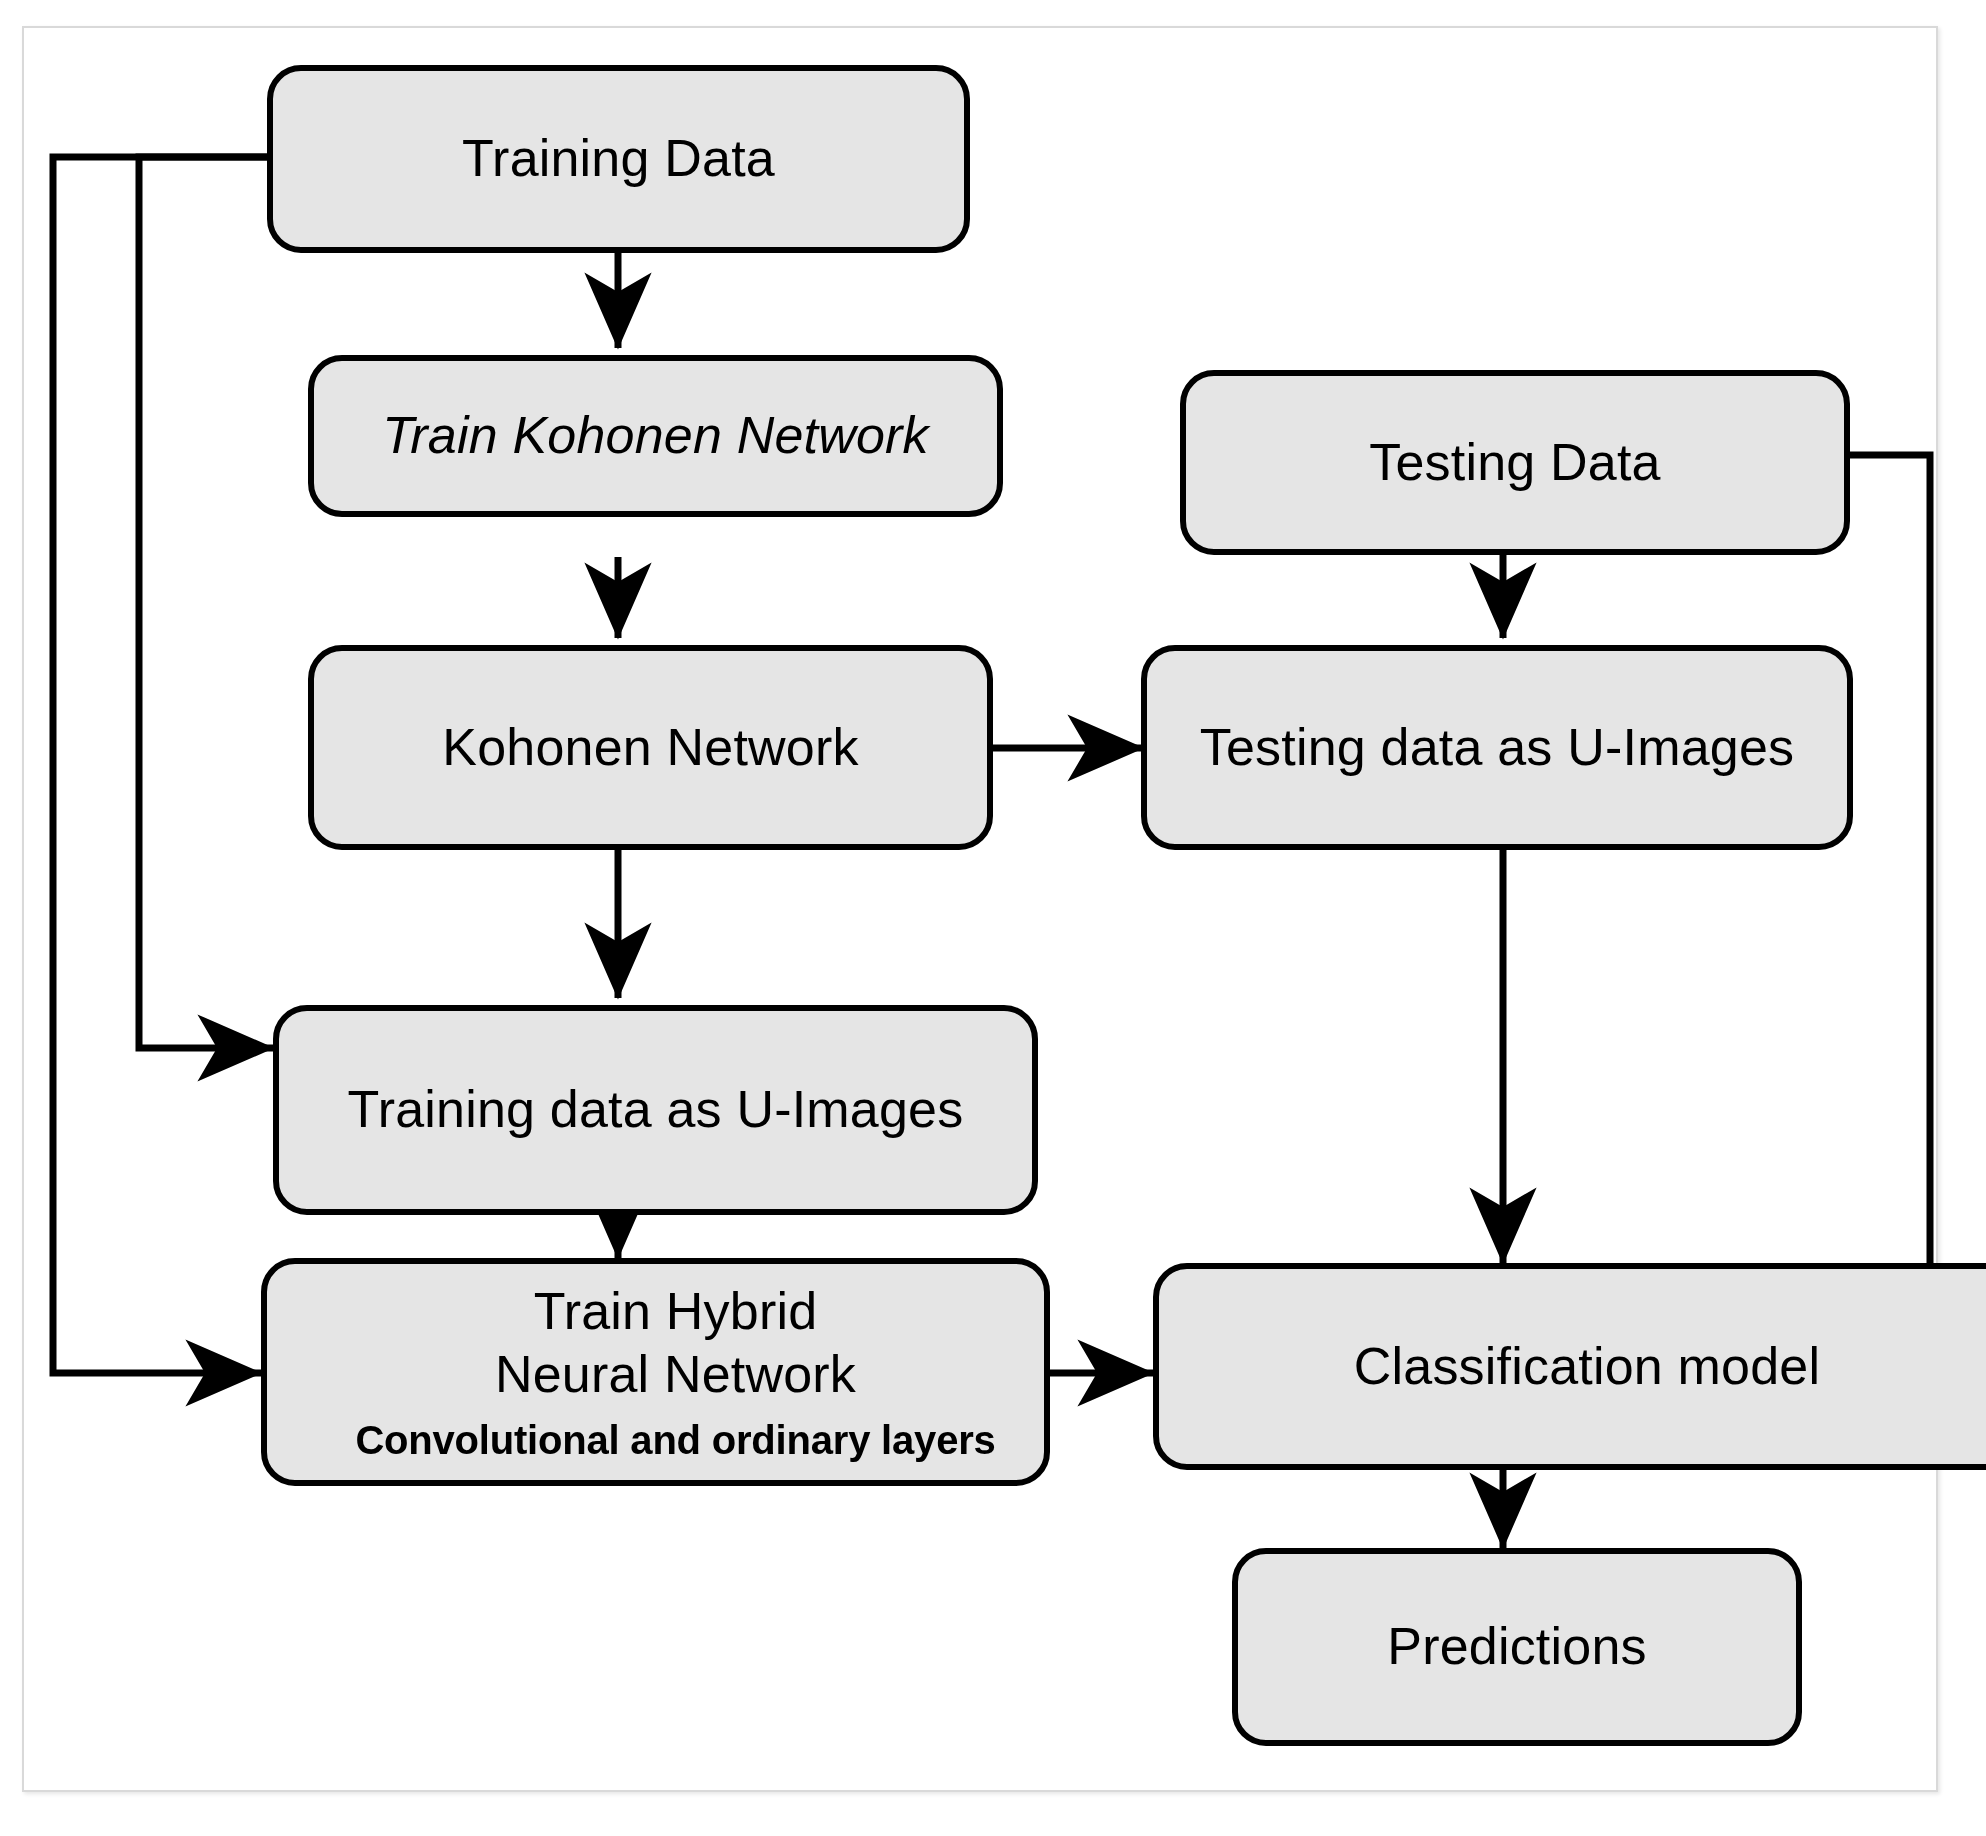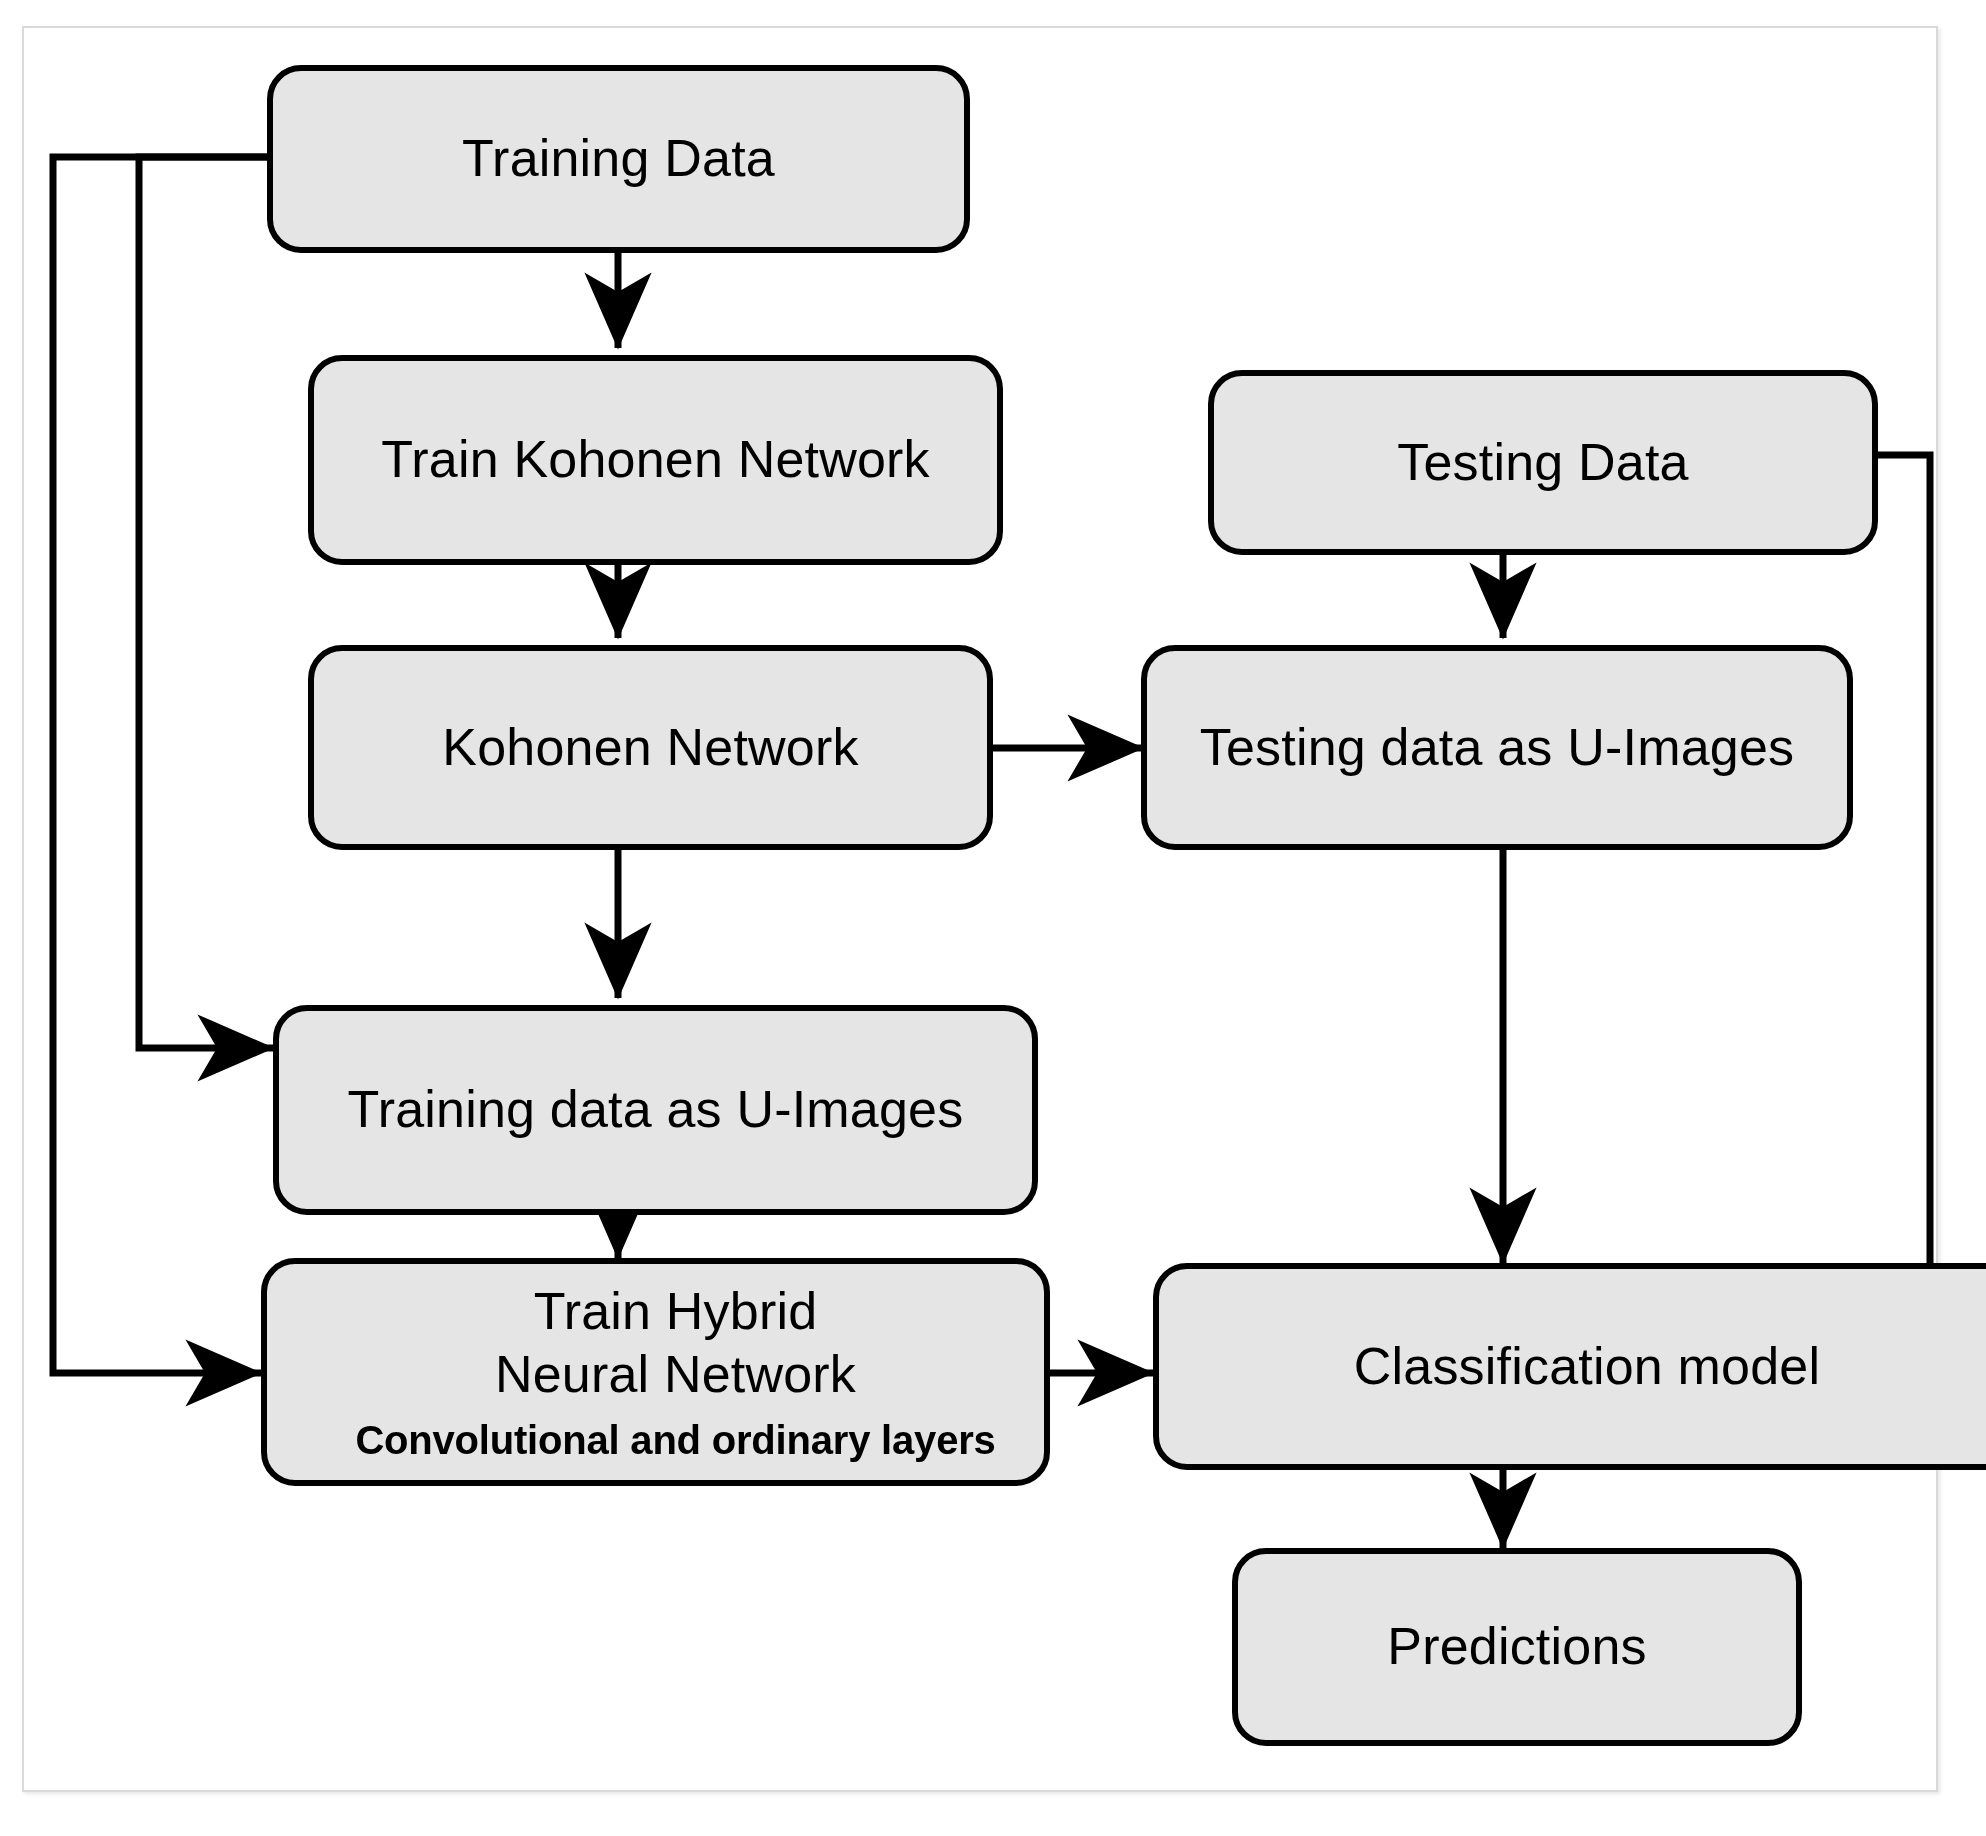--- a/index.html
+++ b/index.html
@@ -98,39 +98,39 @@
       <path d="M 1850 455 L 1930 455 L 1930 1373 L 1874 1373" marker-end="url(#ah)"></path>
 
       <path d="M 1503 1470 L 1503 1548" marker-end="url(#ah)"></path>
     </g>
   </svg>
 
   <div class="node" style="left:267px;top:65px;width:703px;height:188px;">
     <span class="label">Training Data</span>
   </div>
 
-  <div class="node" style="left:308px;top:355px;width:695px;height:210px;">
+  <div class="node" style="left:308px;top:355px;width:695px;height:162px;font-style:italic;">
     <span class="label">Train Kohonen Network</span>
   </div>
 
   <div class="node" style="left:308px;top:645px;width:685px;height:205px;">
     <span class="label">Kohonen Network</span>
   </div>
 
   <div class="node" style="left:273px;top:1005px;width:765px;height:210px;">
     <span class="label">Training data as U-Images</span>
   </div>
 
   <div class="node multi" style="left:261px;top:1258px;width:789px;height:228px;padding-left:40px;">
     <span class="label">Train Hybrid</span>
     <span class="label">Neural Network</span>
     <span class="sublabel">Convolutional and ordinary layers</span>
   </div>
 
-  <div class="node" style="left:1208px;top:370px;width:670px;height:185px;">
+  <div class="node" style="left:1180px;top:370px;width:670px;height:185px;">
     <span class="label">Testing Data</span>
   </div>
 
   <div class="node" style="left:1141px;top:645px;width:712px;height:205px;">
     <span class="label">Testing data as U-Images</span>
   </div>
 
   <div class="node" style="left:1153px;top:1263px;width:868px;height:207px;">
     <span class="label">Classification model</span>
   </div>

